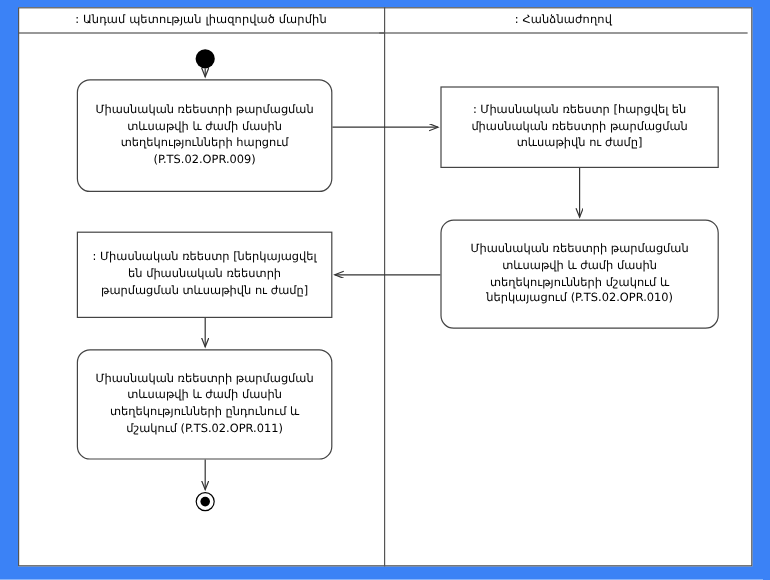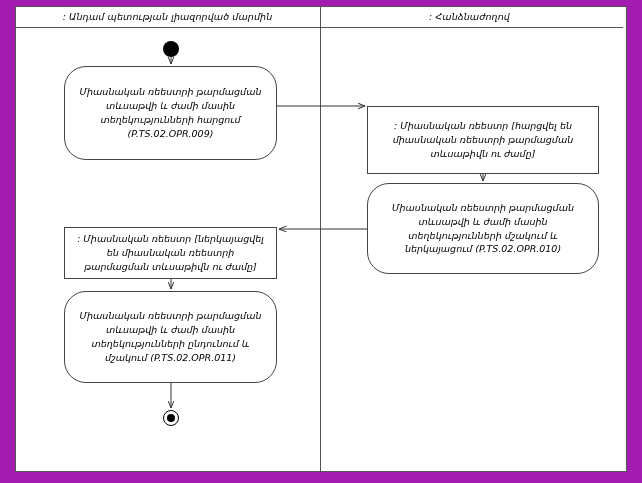--- a/index.html
+++ b/index.html
@@ -12,22 +12,21 @@
     height: 483px;
     font-family: "DejaVu Sans", "Liberation Sans", sans-serif;
     color: #000000;
     overflow: hidden;
   }
 
   #canvas {
     position: relative;
     width: 642px;
     height: 483px;
-    background: #a21caf;
-    font-style: italic;
+    background: #3b82f6;
   }
 
   
   .frame {
     position: absolute;
     left: 15px;
     top: 6px;
     width: 612px;
     height: 466px;
     border: 1px solid #555555;
@@ -77,27 +76,27 @@
     background: #ffffff;
     display: flex;
     align-items: center;
     justify-content: center;
     text-align: center;
     font-size: 9.5px;
     line-height: 1.45;
     padding: 4px 10px;
     color: #000000;
   }
-  .node.rounded { border-radius: 22px; }
-  .node.square  { border-radius: 0; margin-top: 34px; }
+  .node.rounded { border-radius: 11px; }
+  .node.square  { border-radius: 0; }
 
   .node-a { left: 64px;  top: 66px;  width: 213px; height: 94px; }
   .node-b { left: 367px; top: 72px;  width: 232px; height: 68px; }
   .node-c { left: 367px; top: 183px; width: 232px; height: 91px; }
-  .node-d { left: 64px;  top: 193px; width: 213px; height: 52px; }
+  .node-d { left: 64px;  top: 193px; width: 213px; height: 72px; }
   .node-e { left: 64px;  top: 291px; width: 213px; height: 92px; }
 
   
   .start-node {
     position: absolute;
     left: 163px;
     top: 41px;
     width: 16px;
     height: 16px;
     border-radius: 50%;

